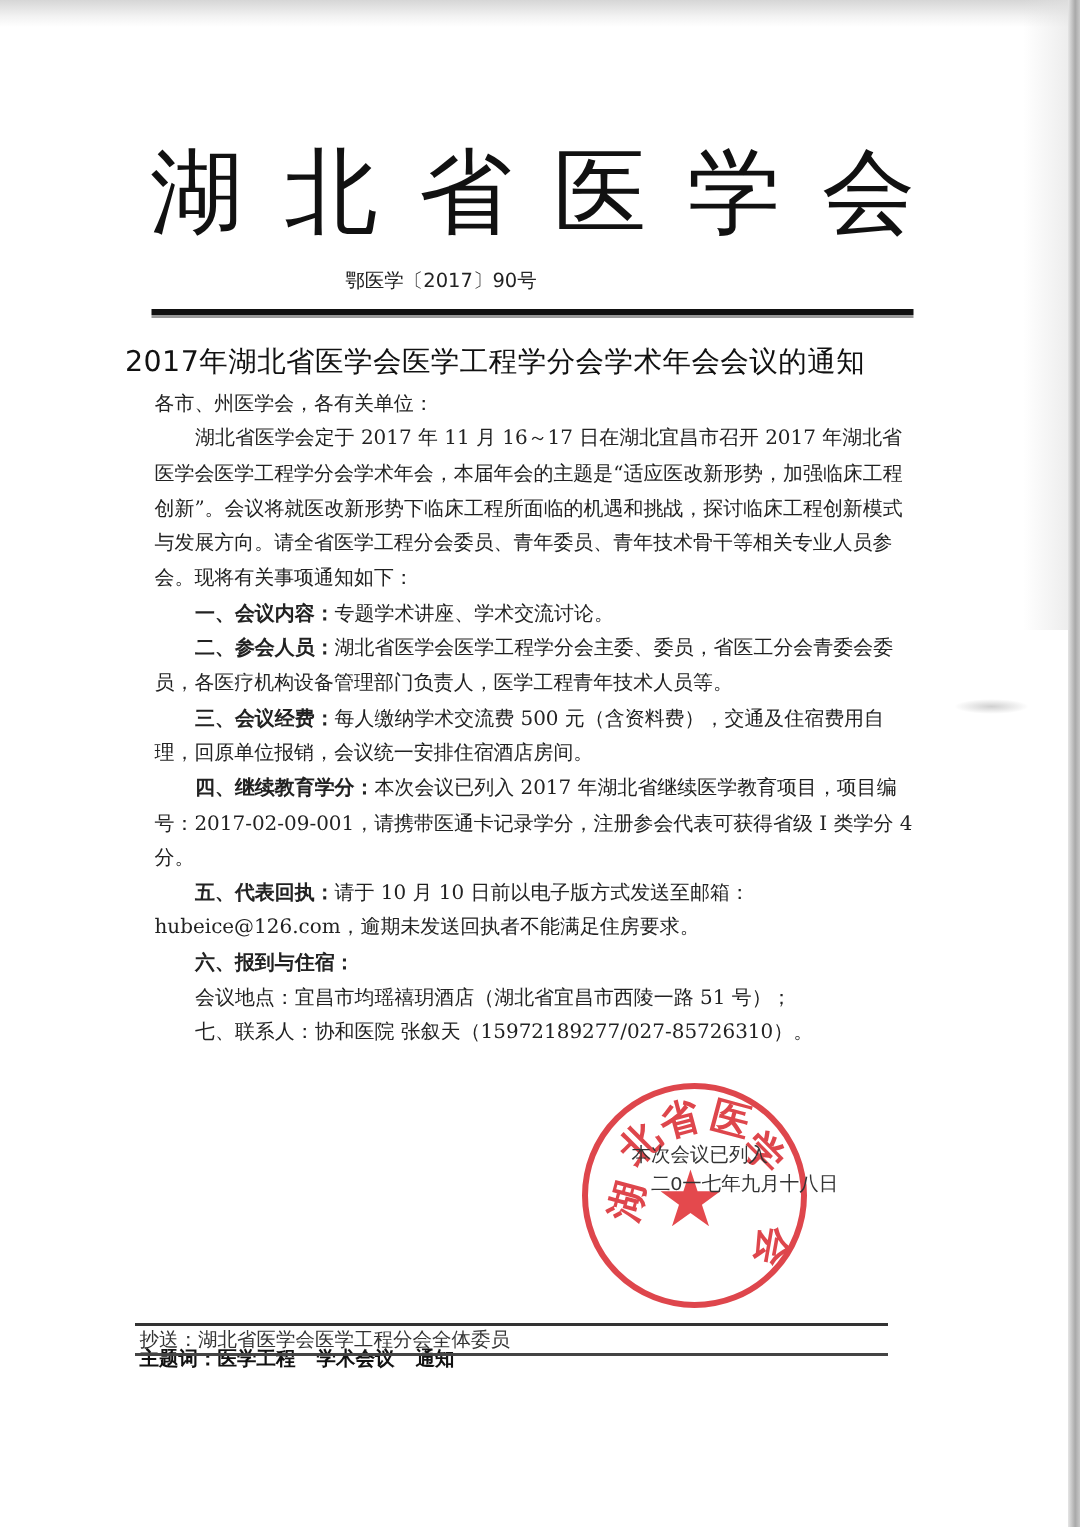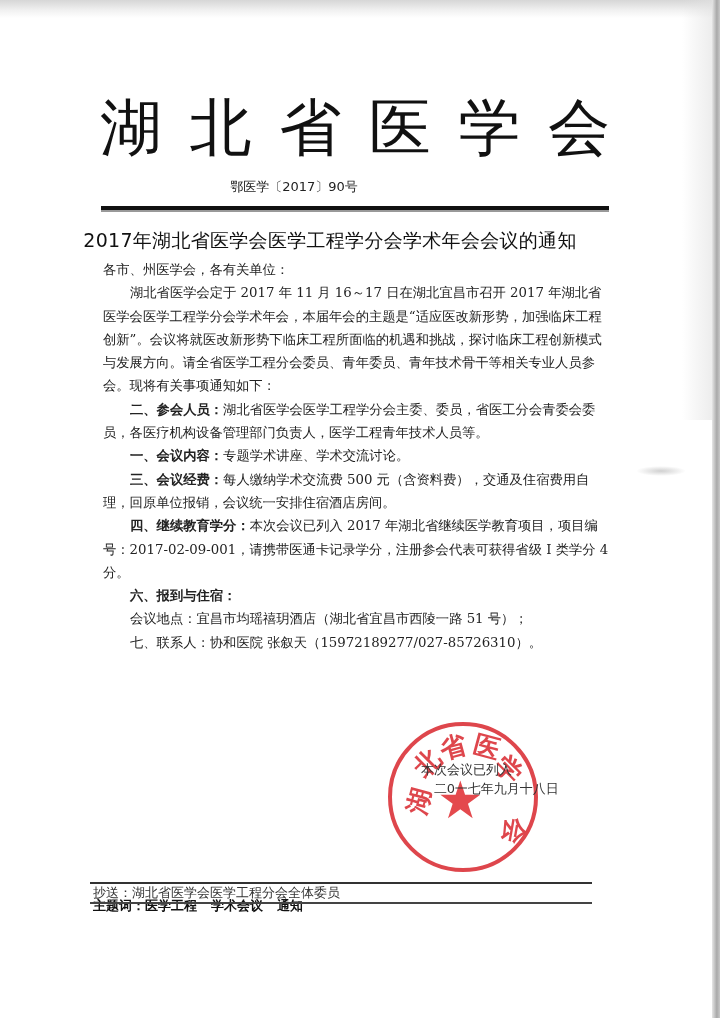--- a/index.html
+++ b/index.html
@@ -74,24 +74,25 @@
 <div class="docnum">鄂医学〔2017〕90号</div>
 <div class="rule-thick"></div>
 <div class="rule-thick-shadow"></div>
 
 <div class="title">2017年湖北省医学会医学工程学分会学术年会会议的通知</div>
 
 <div class="body">
   <p>各市、州医学会，各有关单位：</p>
   <p class="indent">湖北省医学会定于 2017 年 11 月 16～17 日在湖北宜昌市召开 2017 年湖北省医学会医学工程学分会学术年会，本届年会的主题是“适应医改新形势，加强临床工程创新”。会议将就医改新形势下临床工程所面临的机遇和挑战，探讨临床工程创新模式与发展方向。请全省医学工程分会委员、青年委员、青年技术骨干等相关专业人员参会。现将有关事项通知如下：</p>
 
+  <p class="indent"><span class="b">一、会议内容：</span><span>专题学术讲座、学术交流讨论。</span></p>
   <p class="indent"><span class="b">二、参会人员：</span><span>湖北省医学会医学工程学分会主委、委员，省医工分会青委会委员，各医疗机构设备管理部门负责人，医学工程青年技术人员等。</span></p>
-  <p class="indent"><span class="b">一、会议内容：</span><span>专题学术讲座、学术交流讨论。</span></p>
   <p class="indent"><span class="b">三、会议经费：</span><span>每人缴纳学术交流费 500 元（含资料费），交通及住宿费用自理，回原单位报销，会议统一安排住宿酒店房间。</span></p>
   <p class="indent"><span class="b">四、继续教育学分：</span><span>本次会议已列入 2017 年湖北省继续医学教育项目，项目编号：2017-02-09-001，请携带医通卡记录学分，注册参会代表可获得省级 I 类学分 4 分。</span></p>
+  <p class="indent"><span class="b">五、代表回执：</span><span>请于 10 月 10 日前以电子版方式发送至邮箱：hubeice@126.com，逾期未发送回执者不能满足住房要求。</span></p>
   <p class="indent"><span class="b">六、报到与住宿：</span><span></span></p>
 
   <p class="indent">会议地点：宜昌市均瑶禧玥酒店（湖北省宜昌市西陵一路 51 号）；</p>
   <p class="indent">七、联系人：协和医院  张叙天（15972189277/027-85726310）。</p>
 </div>
 
 <div class="stamp">
   <span class="stamp-char" style="left:14px; top:62px; transform:rotate(-75deg);">湖</span>
   <span class="stamp-char" style="left:22px; top:24px; transform:rotate(-45deg);">北</span>
   <span class="stamp-char" style="left:48px; top:8px; transform:rotate(-15deg);">省</span>

